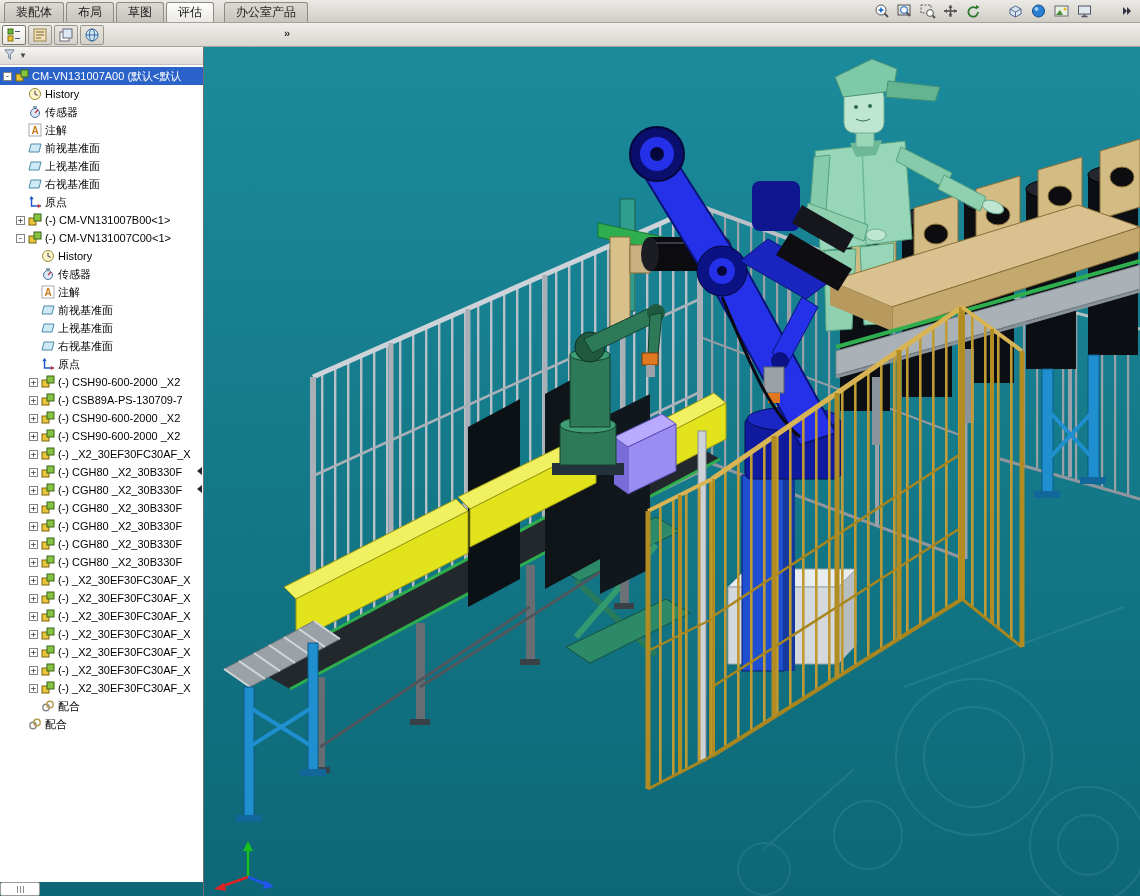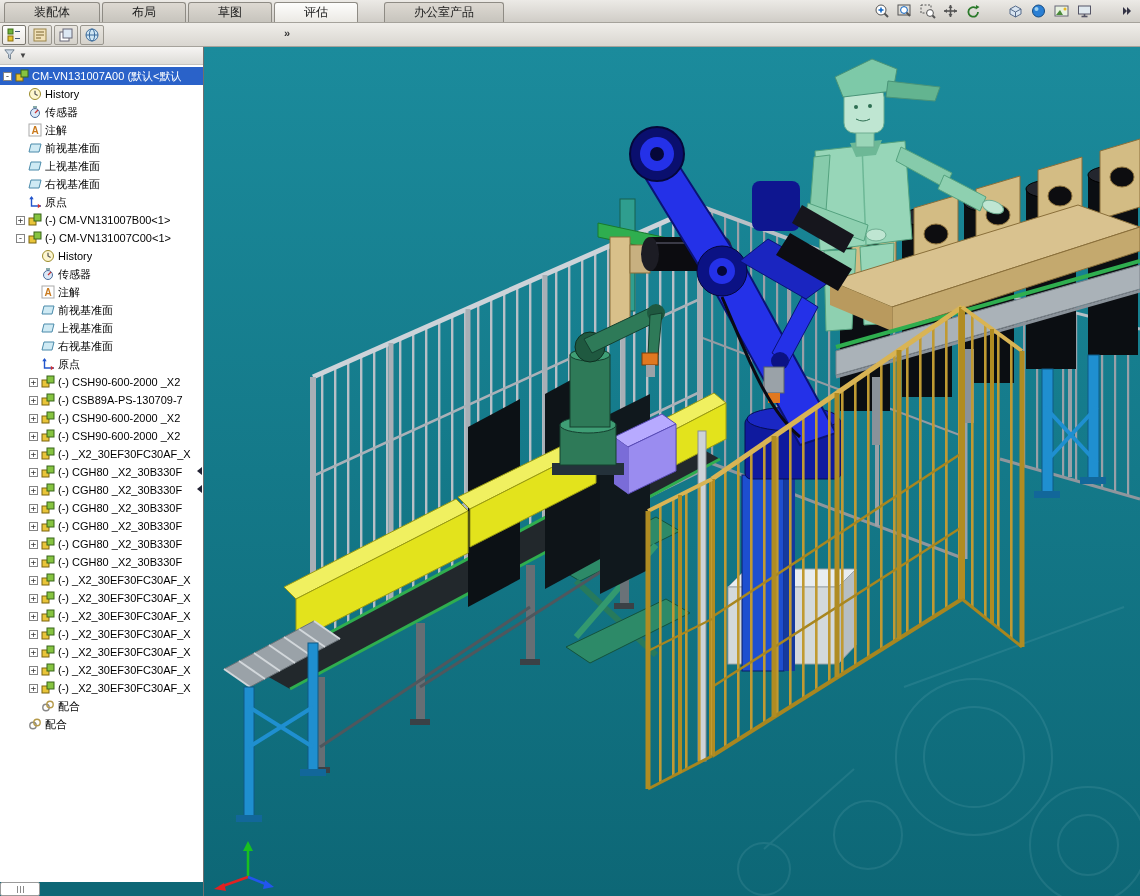--- a/index.html
+++ b/index.html
@@ -4,25 +4,25 @@
 <style>
 *{box-sizing:border-box}
 html,body{margin:0;padding:0}
 body{width:1140px;height:896px;position:relative;overflow:hidden;
      font-family:"Liberation Sans",sans-serif;background:#d8d5cf}
 
 
 #row1{position:absolute;left:0;top:0;width:1140px;height:23px;
   background:linear-gradient(#eceae6,#d0cdc7);border-bottom:1px solid #a5a29b;
   display:flex;align-items:flex-end;padding:0 4px;z-index:5}
-.tab{height:20px;line-height:18px;font-size:12px;padding:0 29px;border:1px solid #8e8b84;
+.tab{height:20px;line-height:18px;font-size:12px;padding:0 11px;border:1px solid #8e8b84;
   border-bottom:none;border-radius:3px 3px 0 0;background:linear-gradient(#ddd9d2,#c7c4bd);
   margin-right:2px;color:#1a1a1a;white-space:nowrap;cursor:default}
 .tab.active{background:linear-gradient(#fdfdfc,#ebe9e4)}
-.tab.detached{margin-left:24px}
+.tab.detached{margin-left:8px}
 #vicons{margin-left:auto;display:flex;align-items:center;gap:3px;padding-bottom:2px}
 .vgap{width:16px;height:1px}
 .vicon{width:20px;height:18px;display:flex;align-items:center;justify-content:center}
 
 
 #row2{position:absolute;left:0;top:23px;width:1140px;height:24px;
   background:linear-gradient(#f0eeea,#d9d6d0);border-bottom:1px solid #a5a29b;z-index:5}
 .ptab{position:absolute;top:2px;width:24px;height:20px;border:1px solid #9a978f;
   background:linear-gradient(#e9e6e0,#d5d2cb);display:flex;align-items:center;
   justify-content:center;border-radius:2px}

